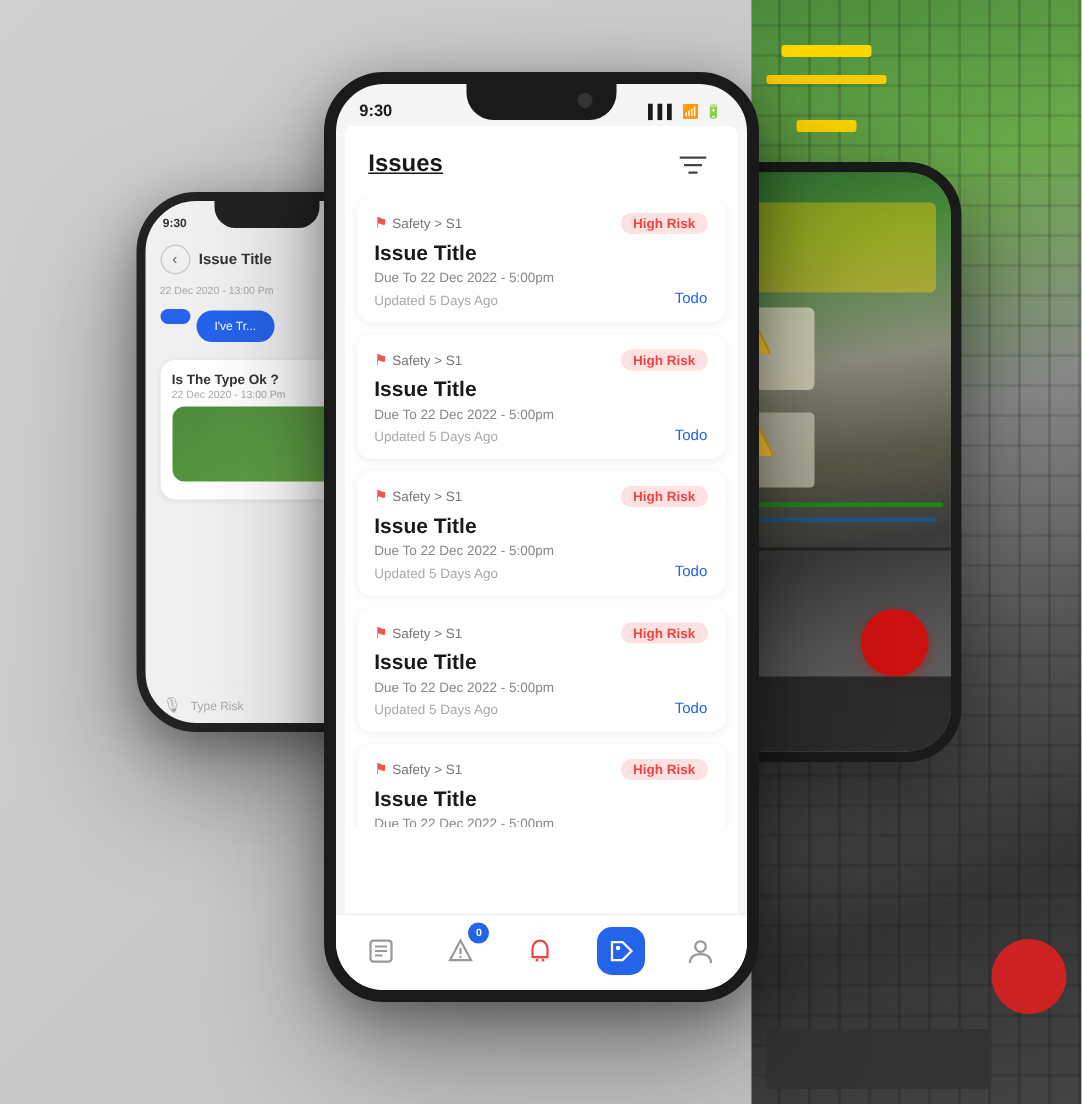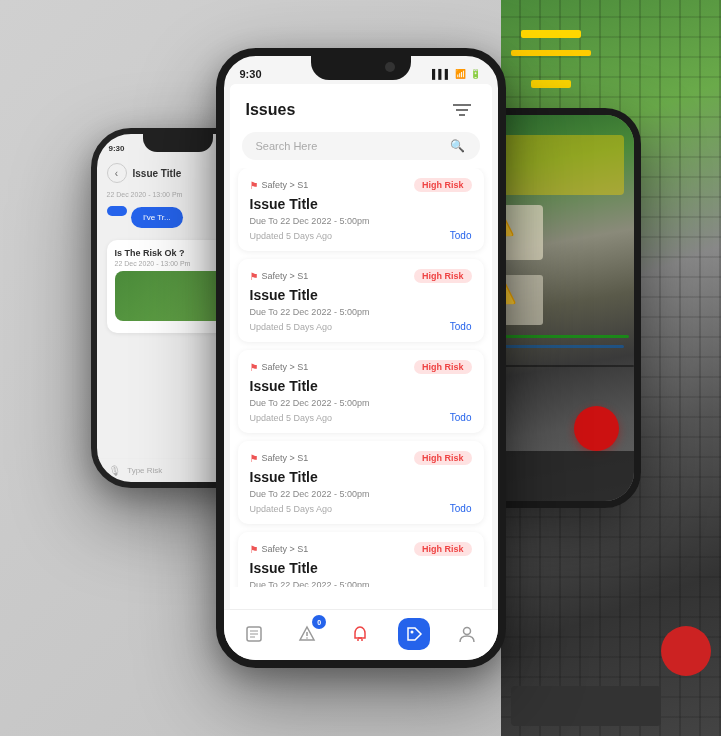--- a/index.html
+++ b/index.html
@@ -264,20 +264,21 @@
       justify-content: space-between;
       align-items: center;
       padding: 12px 16px 8px;
       background: white;
     }
 
     .phone-center .app-title {
       font-size: 16px;
       font-weight: 700;
       color: #1a1a1a;
+      text-decoration: underline;
     }
 
     .phone-center .filter-icon {
       width: 28px;
       height: 28px;
       display: flex;
       align-items: center;
       justify-content: center;
     }
 
@@ -503,21 +504,21 @@
     </div>
     <div class="content">
       <div class="header-bar">
         <div class="back-btn">‹</div>
         <span class="title-truncated">Issue Title</span>
       </div>
       <div class="date-text">22 Dec 2020 - 13:00 Pm</div>
       <div class="blue-btn"></div>
       <div class="ive-tried">I've Tr...</div>
       <div class="question-box">
-        <div class="question-text">Is The Risk Ok ?</div>
+        <div class="question-text">Is The Type Ok ?</div>
         <div class="question-date">22 Dec 2020 - 13:00 Pm</div>
         <div class="image-placeholder"></div>
       </div>
     </div>
     <div class="bottom-bar">
       <span class="mic-icon">🎙</span>
       <span class="type-input">Type Risk</span>
     </div>
   </div>
 
@@ -540,24 +541,20 @@
         <span class="app-title">Issues</span>
         <div class="filter-icon">
           <svg width="18" height="14" viewBox="0 0 18 14" fill="none">
             <line x1="0" y1="2" x2="18" y2="2" stroke="#444" stroke-width="1.5"></line>
             <line x1="3" y1="7" x2="15" y2="7" stroke="#444" stroke-width="1.5"></line>
             <line x1="6" y1="12" x2="12" y2="12" stroke="#444" stroke-width="1.5"></line>
           </svg>
         </div>
       </div>
 
-      <div class="search-bar">
-        <span class="search-text">Search Here</span>
-        <span style="color:#aaa;font-size:12px;">🔍</span>
-      </div>
 
       <div class="issues-list" id="issues-list">
       <div class="issue-card">
       <div class="card-header">
         <div class="breadcrumb">
           <span class="breadcrumb-icon">⚑</span>
           <span>Safety &gt; S1</span>
         </div>
         <span class="high-risk-badge">High Risk</span>
       </div>

